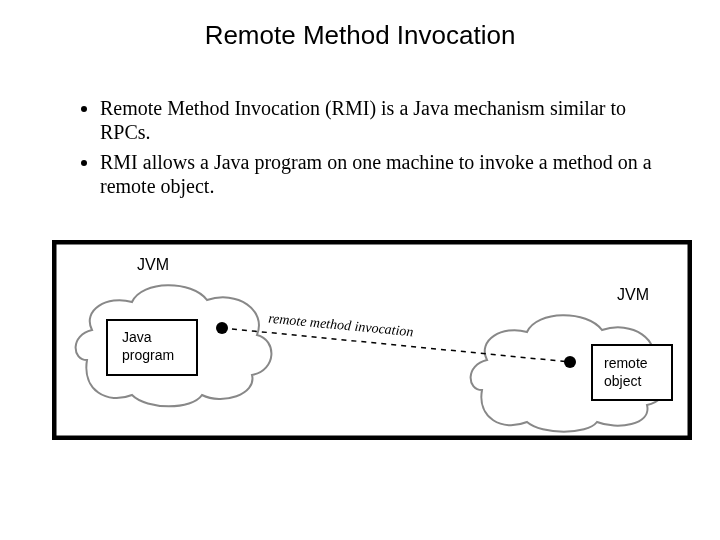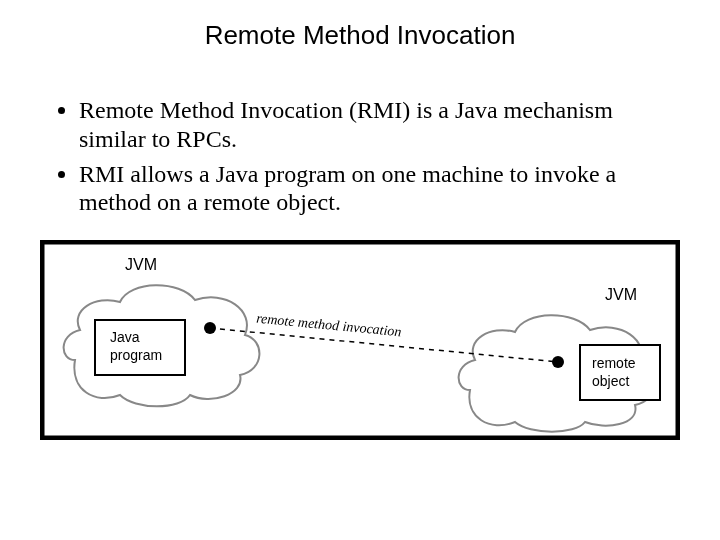--- a/index.html
+++ b/index.html
@@ -23,36 +23,36 @@
     left: 0;
     width: 720px;
     top: 20px;
     text-align: center;
     font-family: Arial, Helvetica, sans-serif;
     font-size: 26px;
     color: #000;
   }
   .bullets {
     position: absolute;
-    left: 55px;
+    left: 76px;
     top: 96px;
     width: 600px;
-    font-size: 24px;
+    font-size: 20px;
     line-height: 1.2;
   }
   .bullets ul {
     margin: 0;
     padding-left: 24px;
   }
   .bullets li {
     margin-bottom: 6px;
   }
   .figure {
     position: absolute;
-    left: 40px;
+    left: 52px;
     top: 240px;
     width: 640px;
     height: 200px;
     background: #fff;
     box-sizing: border-box;
   }
   .figure svg {
     display: block;
   }
   .fig-label {

